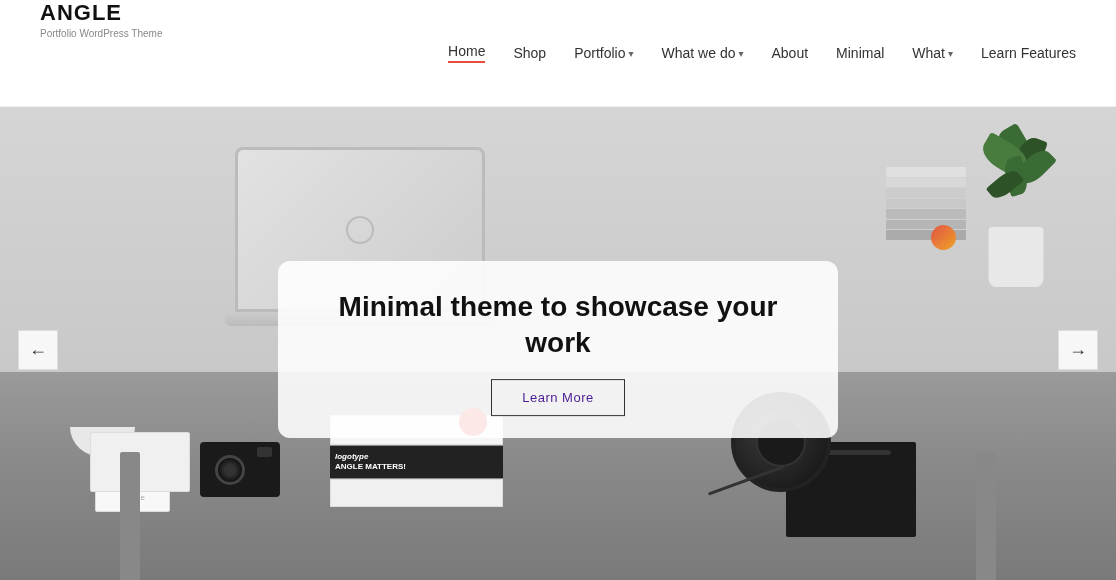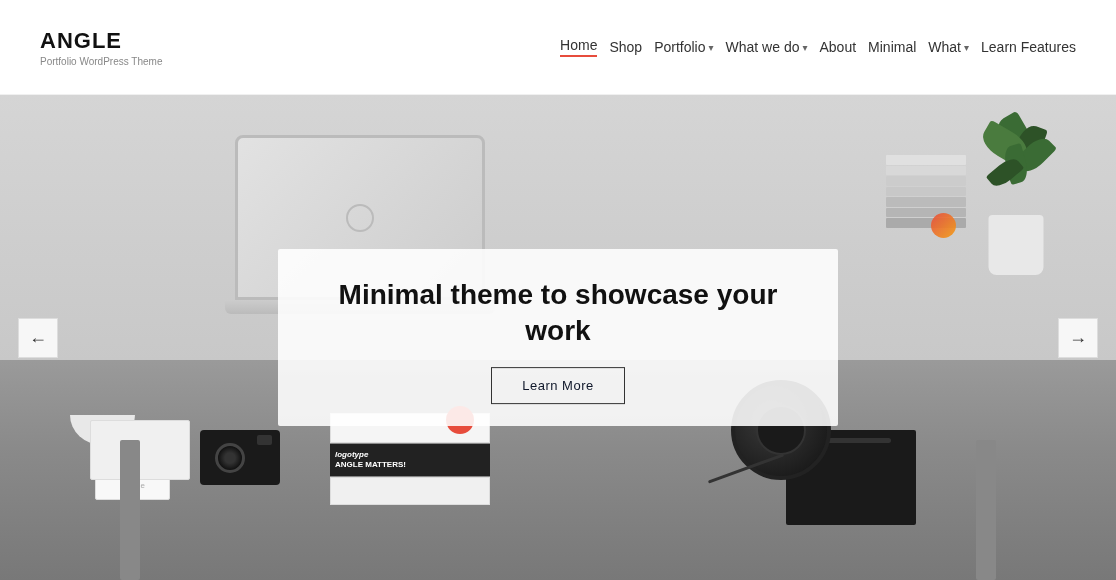--- a/index.html
+++ b/index.html
@@ -1,24 +1,23 @@
 <!DOCTYPE html>
 <html><head>
   <meta charset="utf-8">
   <style>
     * { margin: 0; padding: 0; box-sizing: border-box; }
     body { font-family: 'Helvetica Neue', Arial, sans-serif; background: #fff; width: 1116px; height: 580px; overflow: hidden; }
 
     
     .header {
       display: flex;
-      align-items: center;
       justify-content: space-between;
       padding: 0 40px;
-      height: 95px;
+      height: 107px;
       background: #fff;
       border-bottom: 1px solid #f0f0f0;
     }
     .logo-area {
       display: flex;
       flex-direction: column;
     }
     .logo-title {
       font-size: 22px;
       font-weight: 800;
@@ -26,21 +25,21 @@
       color: #111;
     }
     .logo-subtitle {
       font-size: 10px;
       color: #888;
       margin-top: 2px;
     }
     nav {
       display: flex;
       align-items: center;
-      gap: 12px;
+      gap: 28px;
     }
     .nav-item {
       font-size: 14px;
       color: #333;
       cursor: pointer;
       text-decoration: none;
       display: flex;
       align-items: center;
       gap: 3px;
       white-space: nowrap;
@@ -177,37 +176,37 @@
       position: absolute;
       top: 50%;
       left: 50%;
       transform: translate(-50%, -50%);
       text-align: center;
       z-index: 10;
     }
     .hero-box {
       background: rgba(255,255,255,0.88);
       padding: 28px 48px 22px;
-      border-radius: 2px;
+      border-radius: 12px;
       min-width: 560px;
     }
     .hero-title {
       font-size: 28px;
       font-weight: 700;
       color: #111;
       margin-bottom: 18px;
       line-height: 1.3;
     }
     .hero-btn {
       display: inline-block;
       border: 1.5px solid #333;
       padding: 10px 30px;
       font-size: 13px;
       font-weight: 500;
-      color: #0f172a;
+      color: #4c1d95;
       cursor: pointer;
       background: transparent;
       letter-spacing: 0.5px;
     }
 
     
     .arrow-btn {
       position: absolute;
       top: 50%;
       transform: translateY(-50%);
@@ -355,21 +354,21 @@
       <span style="font-size:8px;color:#aaa;">iPhone</span>
     </div>
 
     <div class="white-box"></div>
 
     <div class="camera">
       <div class="camera-lens"></div>
       <div style="position:absolute;top:5px;right:8px;width:15px;height:10px;background:#333;border-radius:2px;"></div>
     </div>
 
-    <div style="position:absolute;bottom:75px;left:330px;width:160px;">
+    <div style="position:absolute;bottom:85px;left:330px;width:173px;">
       <div style="height:30px;background:#f5f5f5;border:1px solid #ddd;margin-bottom:1px;position:relative;">
         <div class="sticker"></div>
       </div>
       <div style="height:32px;background:#222;margin-bottom:1px;position:relative;display:flex;align-items:center;padding:2px 5px;">
         <div style="font-size:8px;color:#fff;font-weight:700;line-height:1.3;">
           <div style="font-style:italic;">logotype</div>
           <div>ANGLE MATTERS!</div>
         </div>
       </div>
       <div style="height:28px;background:#f0f0f0;border:1px solid #ddd;"></div>

